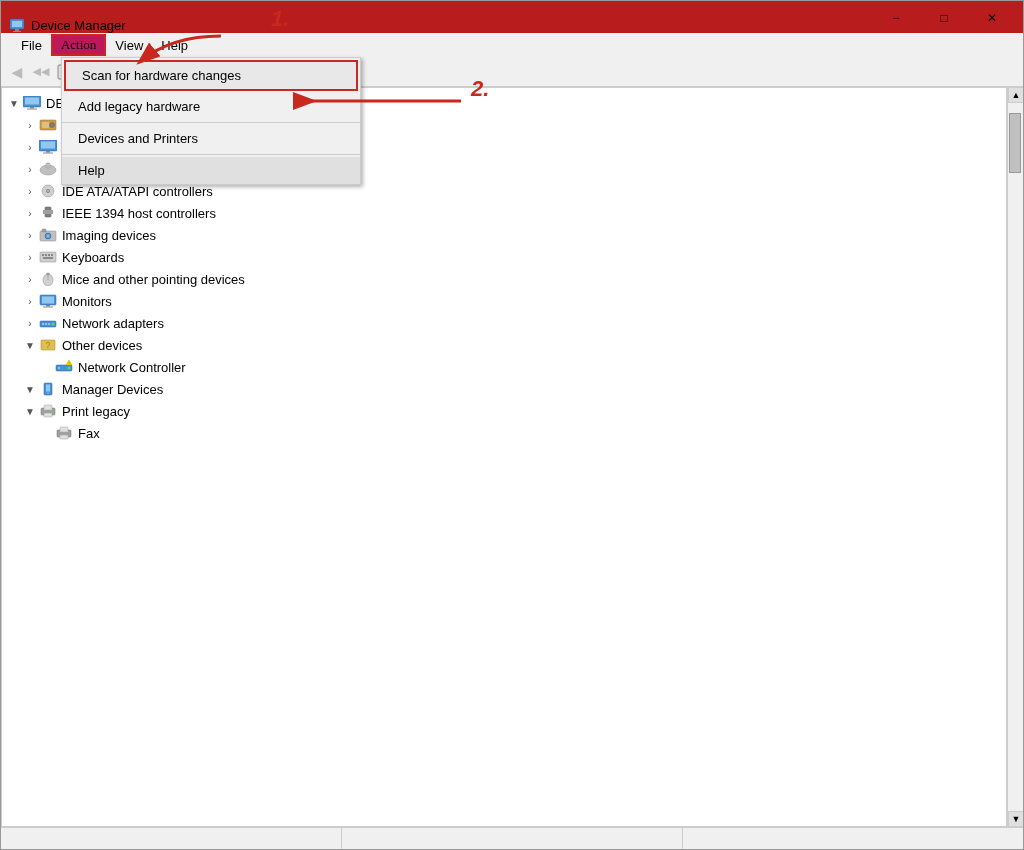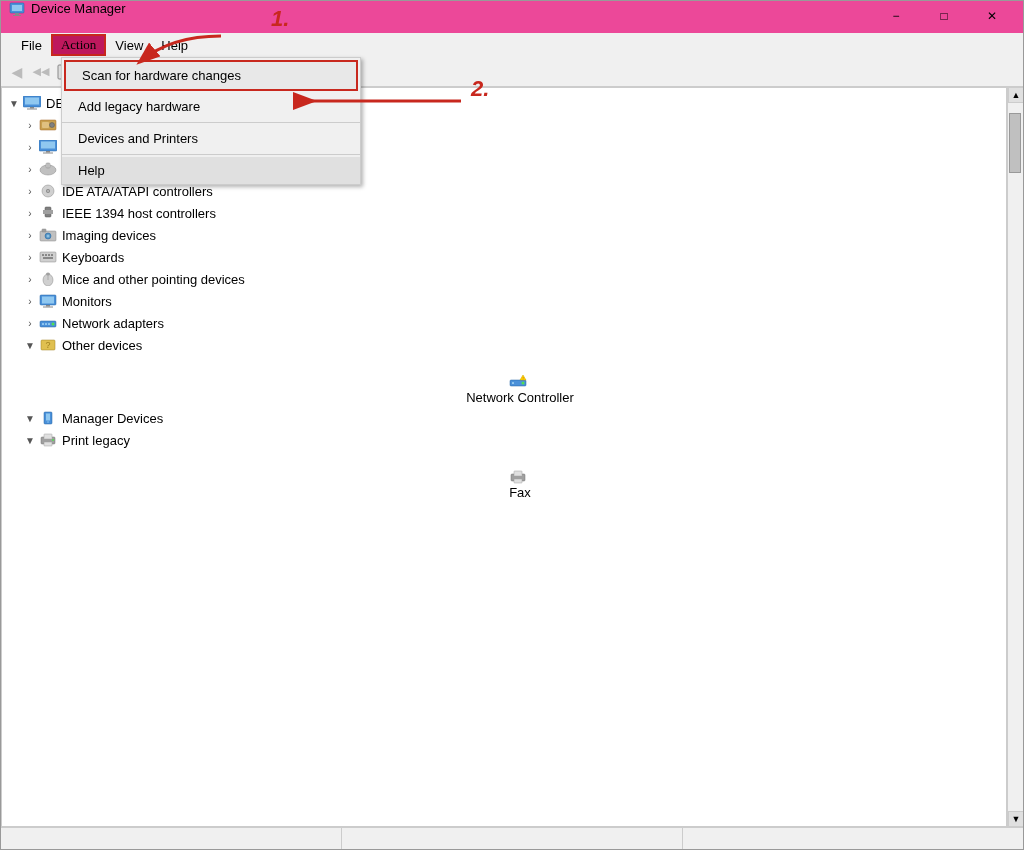--- a/index.html
+++ b/index.html
@@ -20,24 +20,24 @@
       height: 850px;
       background: #f0f0f0;
       border: 1px solid #999;
       display: flex;
       flex-direction: column;
       position: relative;
     }
 
     
     .title-bar {
-      background: #ec4899;
+      background: #b91c1c;
       height: 32px;
       display: flex;
-      align-items: flex-start;
+      align-items: flex-end;
       padding: 0 8px;
       border-bottom: none;
       user-select: none;
     }
     .title-bar-icon {
       width: 16px;
       height: 16px;
       margin-right: 6px;
       display: flex;
       align-items: center;
@@ -182,21 +182,21 @@
       justify-content: center;
       margin-right: 4px;
       font-size: 14px;
       flex-shrink: 0;
     }
     .tree-label {
       font-size: 13px;
       color: #000;
     }
     .tree-indent-1 { padding-left: 20px; }
-    .tree-indent-2 { padding-left: 36px; flex-direction: column; }
+    .tree-indent-2 { padding-left: 36px; }
 
     
     .status-bar {
       height: 22px;
       display: flex;
       border-top: 1px solid #ccc;
       background: #f0f0f0;
     }
     .status-section {
       flex: 1;

